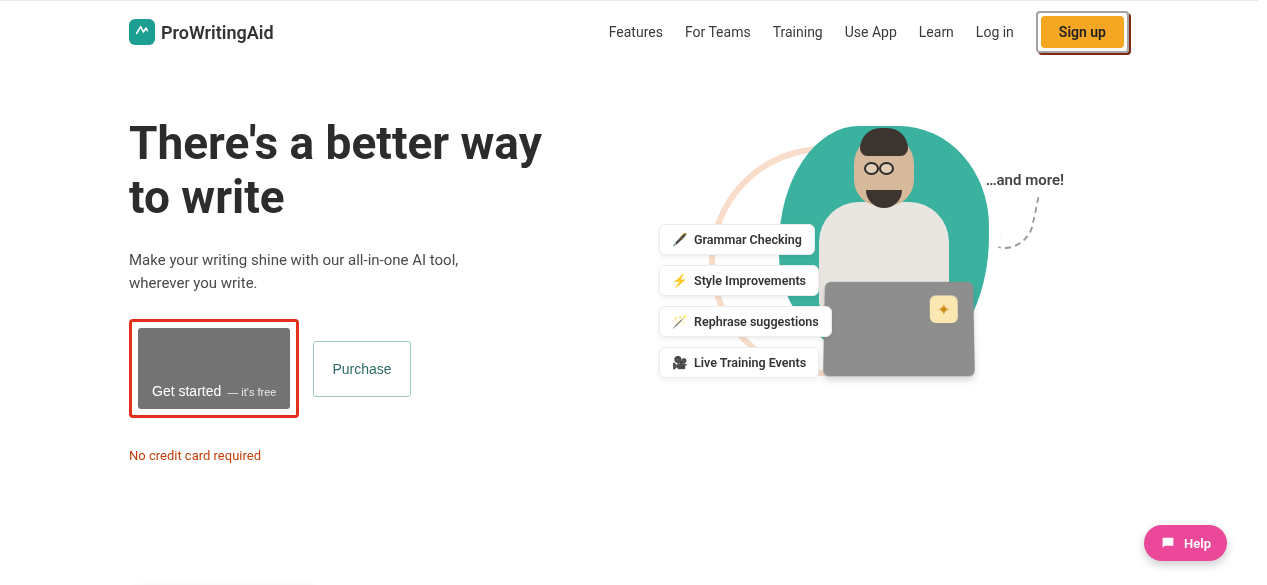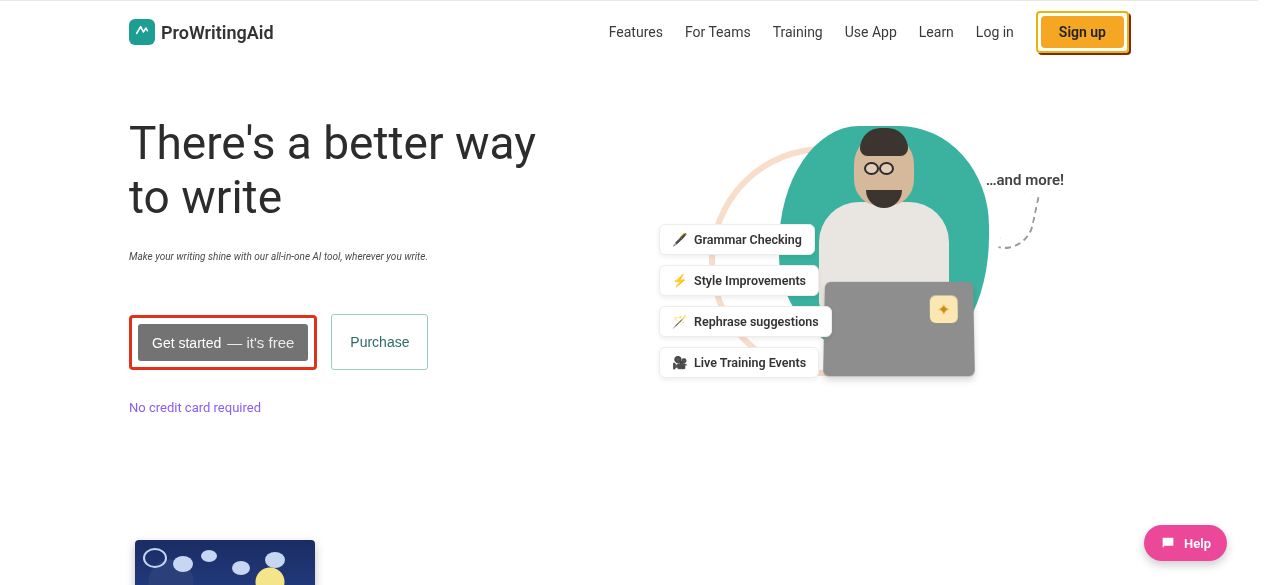--- a/index.html
+++ b/index.html
@@ -63,21 +63,21 @@
     font-size: 14px;
   }
   nav a {
     color: #3a3a3a;
     text-decoration: none;
     cursor: pointer;
   }
   .signup-wrap {
     position: relative;
     padding: 3px;
-    border: 2px solid #eab308;
+    border: 2px solid #a3a3a3;
     border-radius: 4px;
     box-shadow: 2px 2px 0 #7d2a10;
   }
   .signup-btn {
     display: inline-block;
     background: #f5a623;
     color: #222;
     font-weight: 600;
     font-size: 14px;
     padding: 8px 18px;
@@ -89,32 +89,31 @@
   .hero {
     display: flex;
     padding-top: 55px;
     gap: 40px;
   }
   .hero-left {
     flex: 0 0 420px;
   }
   h1 {
     font-size: 46px;
-    font-weight: 400;
+    font-weight: 700;
     line-height: 1.18;
     color: #2c2c2c;
     margin-bottom: 24px;
   }
   .subhead {
-    font-size: 10px;
+    font-size: 15px;
     color: #4a4a4a;
     line-height: 1.55;
-    margin-bottom: 50px;
+    margin-bottom: 24px;
     max-width: 330px;
-    font-style: italic;
   }
   .cta-row {
     display: flex;
     gap: 14px;
     align-items: center;
     margin-bottom: 30px;
   }
   .getstarted-wrap {
     border: 3px solid #e2301a;
     border-radius: 4px;
@@ -127,35 +126,36 @@
     border: none;
     padding: 10px 14px;
     border-radius: 3px;
     font-size: 14px;
     cursor: pointer;
     display: inline-flex;
     align-items: baseline;
     gap: 6px;
   }
   .getstarted-btn .sub {
-    font-size: 15px;
+    font-size: 11px;
     opacity: .85;
+    margin-top: 48px;
   }
   .purchase-btn {
     background: #fff;
     color: #2d6b66;
     border: 1px solid #9ccbc6;
     padding: 19px 18px;
     border-radius: 3px;
     font-size: 14px;
     cursor: pointer;
   }
   .nocredit {
     font-size: 13px;
-    color: #8b5cf6;
+    color: #c2410c;
   }
 
   
   .hero-right {
     flex: 1;
     position: relative;
     height: 300px;
   }
   .illus {
     position: absolute;

